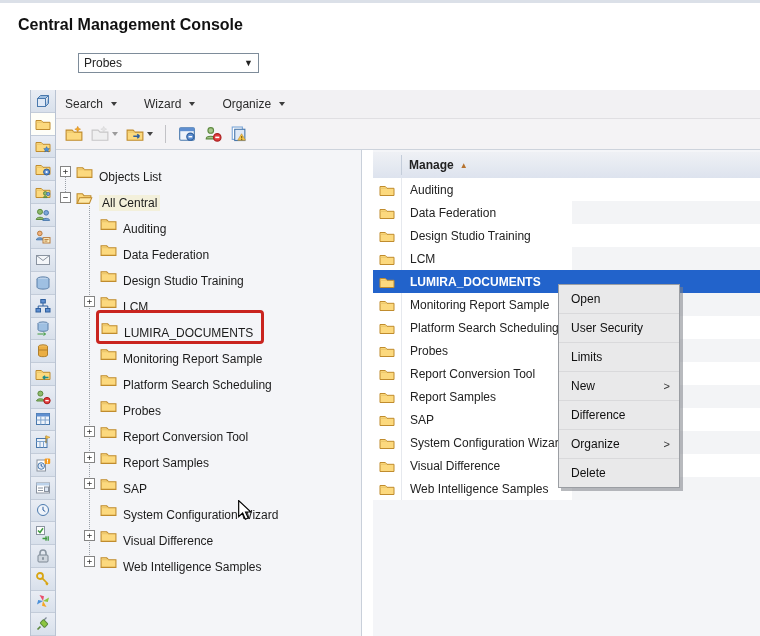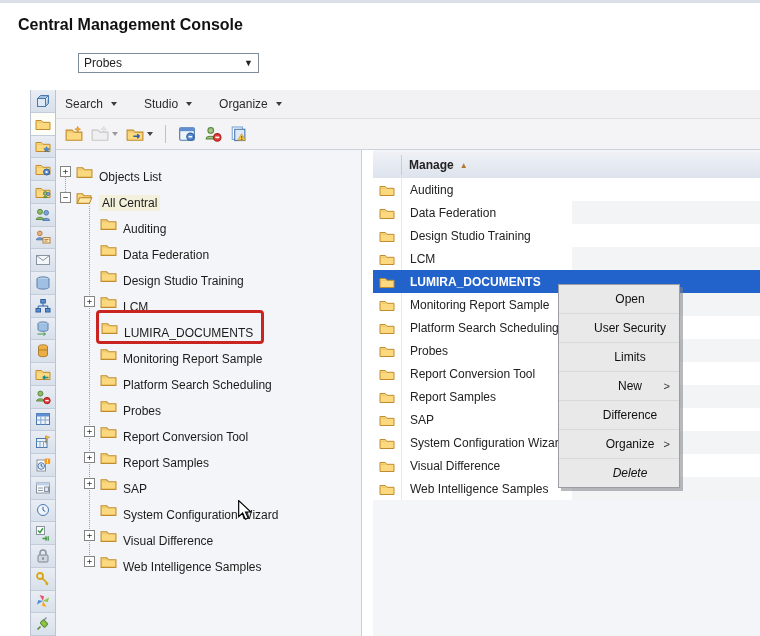--- a/index.html
+++ b/index.html
@@ -59,23 +59,23 @@
   .r-text{width:162px;flex:none;border-left:1px solid #e6e9ee;padding-left:8px;height:100%;
           display:flex;align-items:center;white-space:nowrap;overflow:hidden;}
   .r-rest{flex:1;height:100%;}
   .row.stripe .r-rest{background:#f3f4f6;}
   .row.selected{background:#2263cb;color:#fff;font-weight:bold;}
   .row.selected .r-text{border-left-color:transparent;}
   .row.selected .r-rest{background:#2263cb;}
   
   .ctx{position:absolute;left:558px;top:284px;width:122px;background:#e9e9ea;border:1px solid #9b9ea3;
        box-shadow:3px 3px 0 rgba(125,130,136,.55);z-index:40;box-sizing:border-box;}
-  .ctx-item{height:28px;line-height:28px;padding-left:22px;font-size:12px;color:#101010;position:relative;
-            border-bottom:1px solid #d9d9db;cursor:default;text-align:center;}
-  .ctx-item:last-child{border-bottom:none;font-style:italic;}
+  .ctx-item{height:28px;line-height:28px;padding-left:12px;font-size:12px;color:#101010;position:relative;
+            border-bottom:1px solid #d9d9db;cursor:default;}
+  .ctx-item:last-child{border-bottom:none;}
   .ctx-sub{position:absolute;right:9px;top:0;font-size:11px;color:#333;}
   .cursor{position:absolute;left:237px;top:500px;z-index:60;pointer-events:none;}
 </style>
 </head>
 <body>
 
 <div class="screen">
   <div class="topstrip"></div>
   <div class="page-title">Central Management Console</div>
 
@@ -308,21 +308,21 @@
           </svg>
         </span>
       </div>
     </div>
   <div class="menubar" id="menubar">
       <div class="mb-item">
         <span>Search</span>
         <span class="caret"></span>
       </div>
       <div class="mb-item">
-        <span>Studio</span>
+        <span>Wizard</span>
         <span class="caret"></span>
       </div>
       <div class="mb-item">
         <span>Organize</span>
         <span class="caret"></span>
       </div>
     </div>
   <div class="toolbar" id="toolbar">
       <div class="tb-btn">
         <span style="display:flex">

